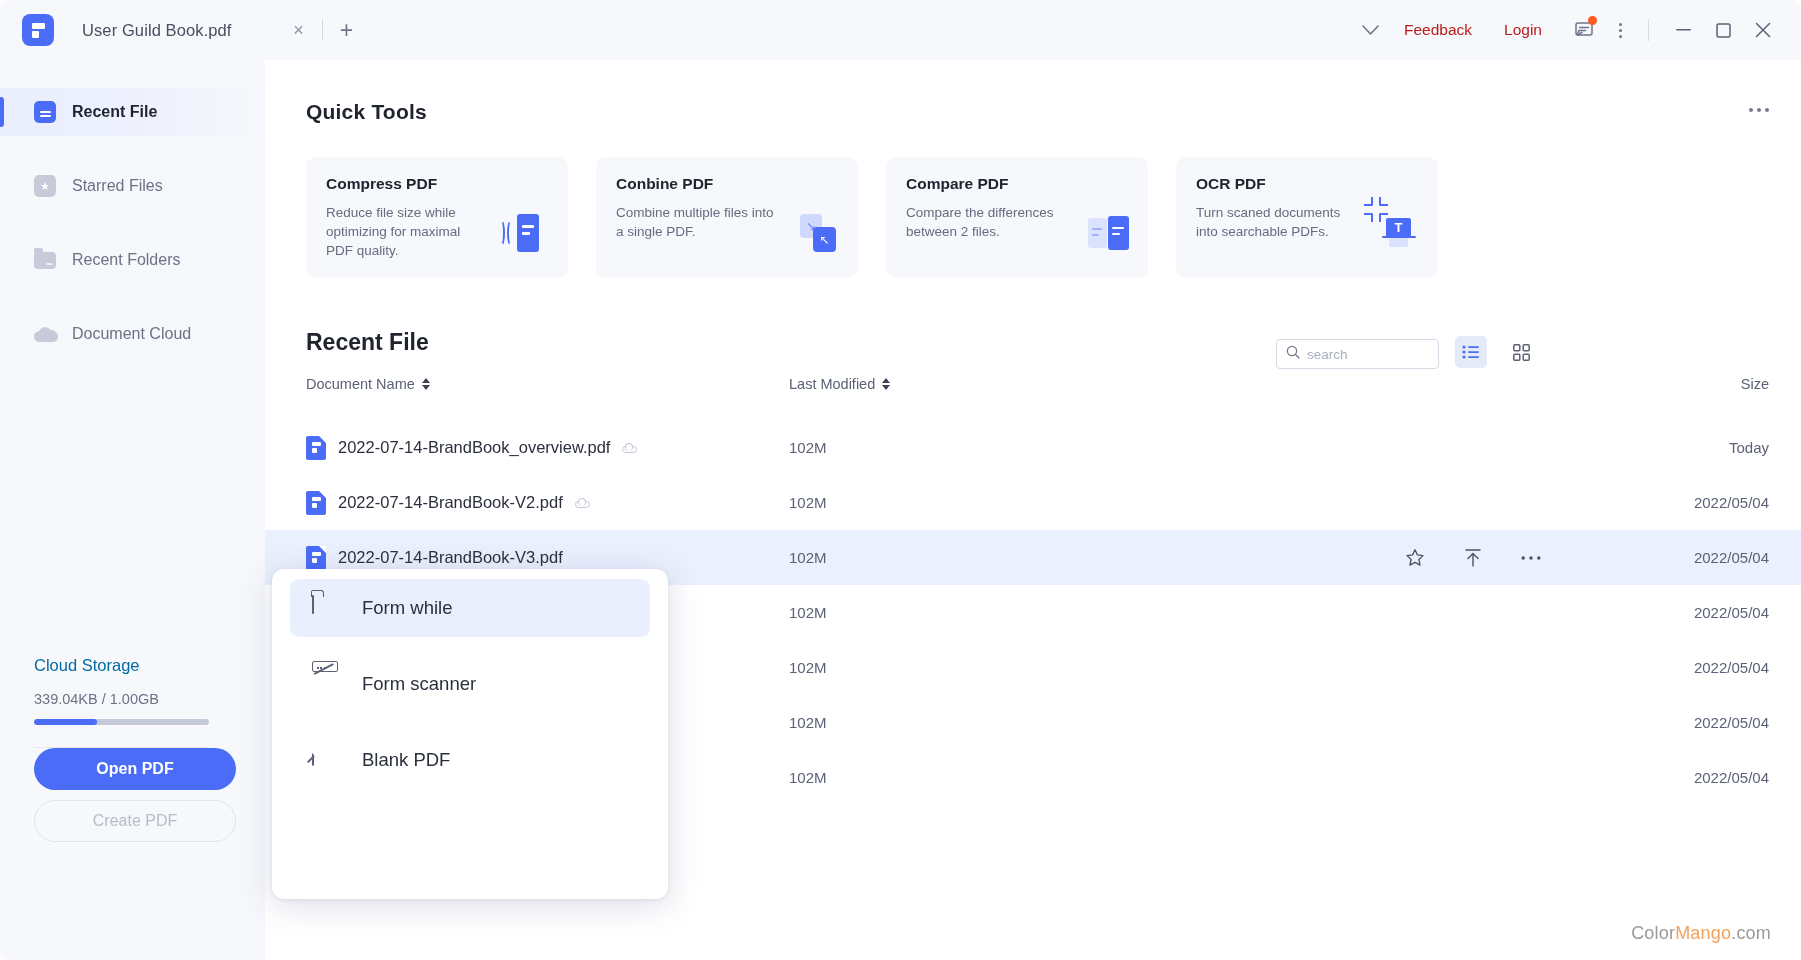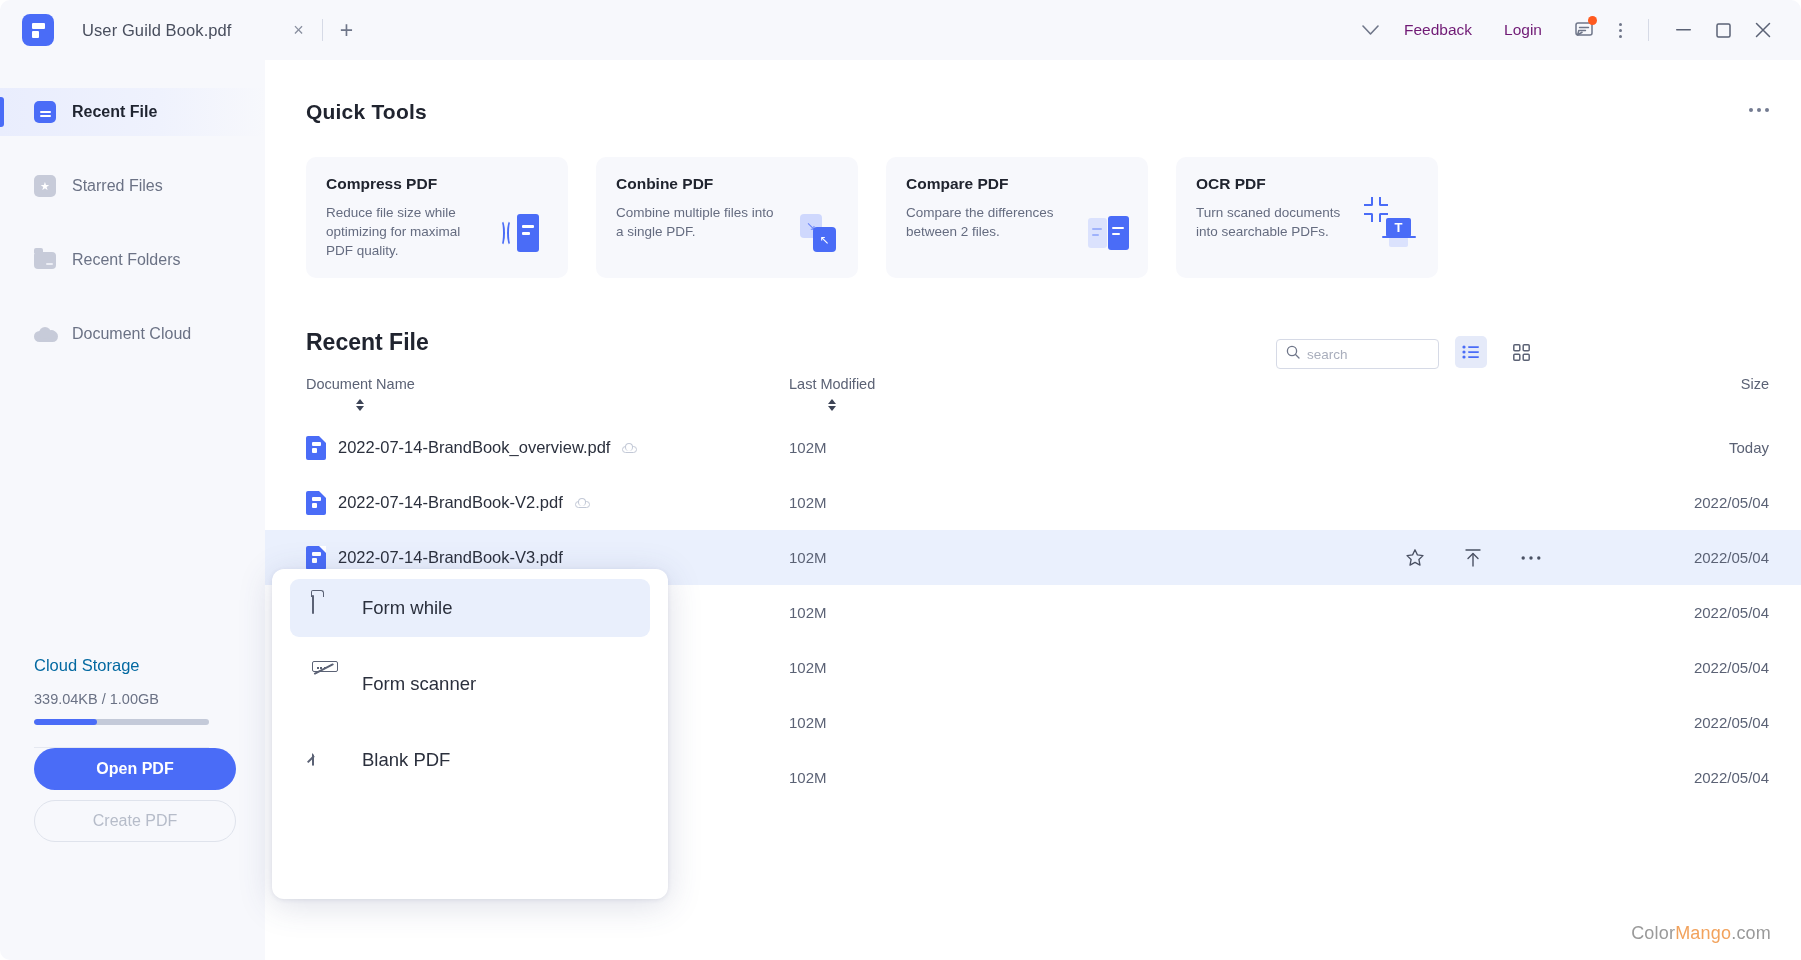--- a/index.html
+++ b/index.html
@@ -56,21 +56,21 @@
 
   .tb-right {
     margin-left: auto; display: flex; align-items: center; height: 60px;
     padding-right: 18px; gap: 0;
   }
   .tb-chevron {
     width: 34px; height: 34px; display:flex; align-items:center; justify-content:center;
     color:#6f7689; cursor:pointer;
   }
   .tb-link {
-    font-size: 15.5px; color: #701a75; padding: 0 16px; cursor: pointer;
+    font-size: 15.5px; color: #b91c1c; padding: 0 16px; cursor: pointer;
     white-space: nowrap;
   }
   .tb-icon {
     width: 36px; height: 34px; position: relative;
     display:flex; align-items:center; justify-content:center;
     color:#6f7689; cursor:pointer; margin-left: 8px;
   }
   .badge-dot {
     position:absolute; top: 3px; right: 5px;
     width: 9px; height: 9px; border-radius: 50%; background:#ff5a1f;
@@ -215,21 +215,21 @@
   .view-list {
     position:absolute; left:1190px; top:276px; width:32px;height:32px;border-radius:5px;
     background:#e5eaf9; display:flex;align-items:center;justify-content:center;cursor:pointer;
   }
   .view-grid {
     position:absolute; left:1240px; top:276px; width:32px;height:32px;border-radius:5px;
     display:flex;align-items:center;justify-content:center;cursor:pointer;
   }
 
   .table-head { position:absolute; left:0; top:316px; width:1536px; height:36px; }
-  .th { position:absolute; font-size:14.5px; color:#5b6275; display:flex; align-items:center; gap:7px; cursor:pointer;flex-direction:column;}
+  .th { position:absolute; font-size:14.5px; color:#5b6275; display:flex; align-items:center; gap:7px; cursor:pointer;}
   .th-name { left:41px; top:0; }
   .th-mod  { left:524px; top:0; }
   .th-size { right:32px; top:0; }
   .sortarr { display:flex; flex-direction:column; gap:2px; }
   .sortarr i { width:0;height:0;border-left:4px solid transparent;border-right:4px solid transparent;}
   .sortarr i.up{border-bottom:5px solid #3d4456;}
   .sortarr i.dn{border-top:5px solid #3d4456;}
 
   .rows { position:absolute; left:0; top:360px; width:1536px; }
   .row {

